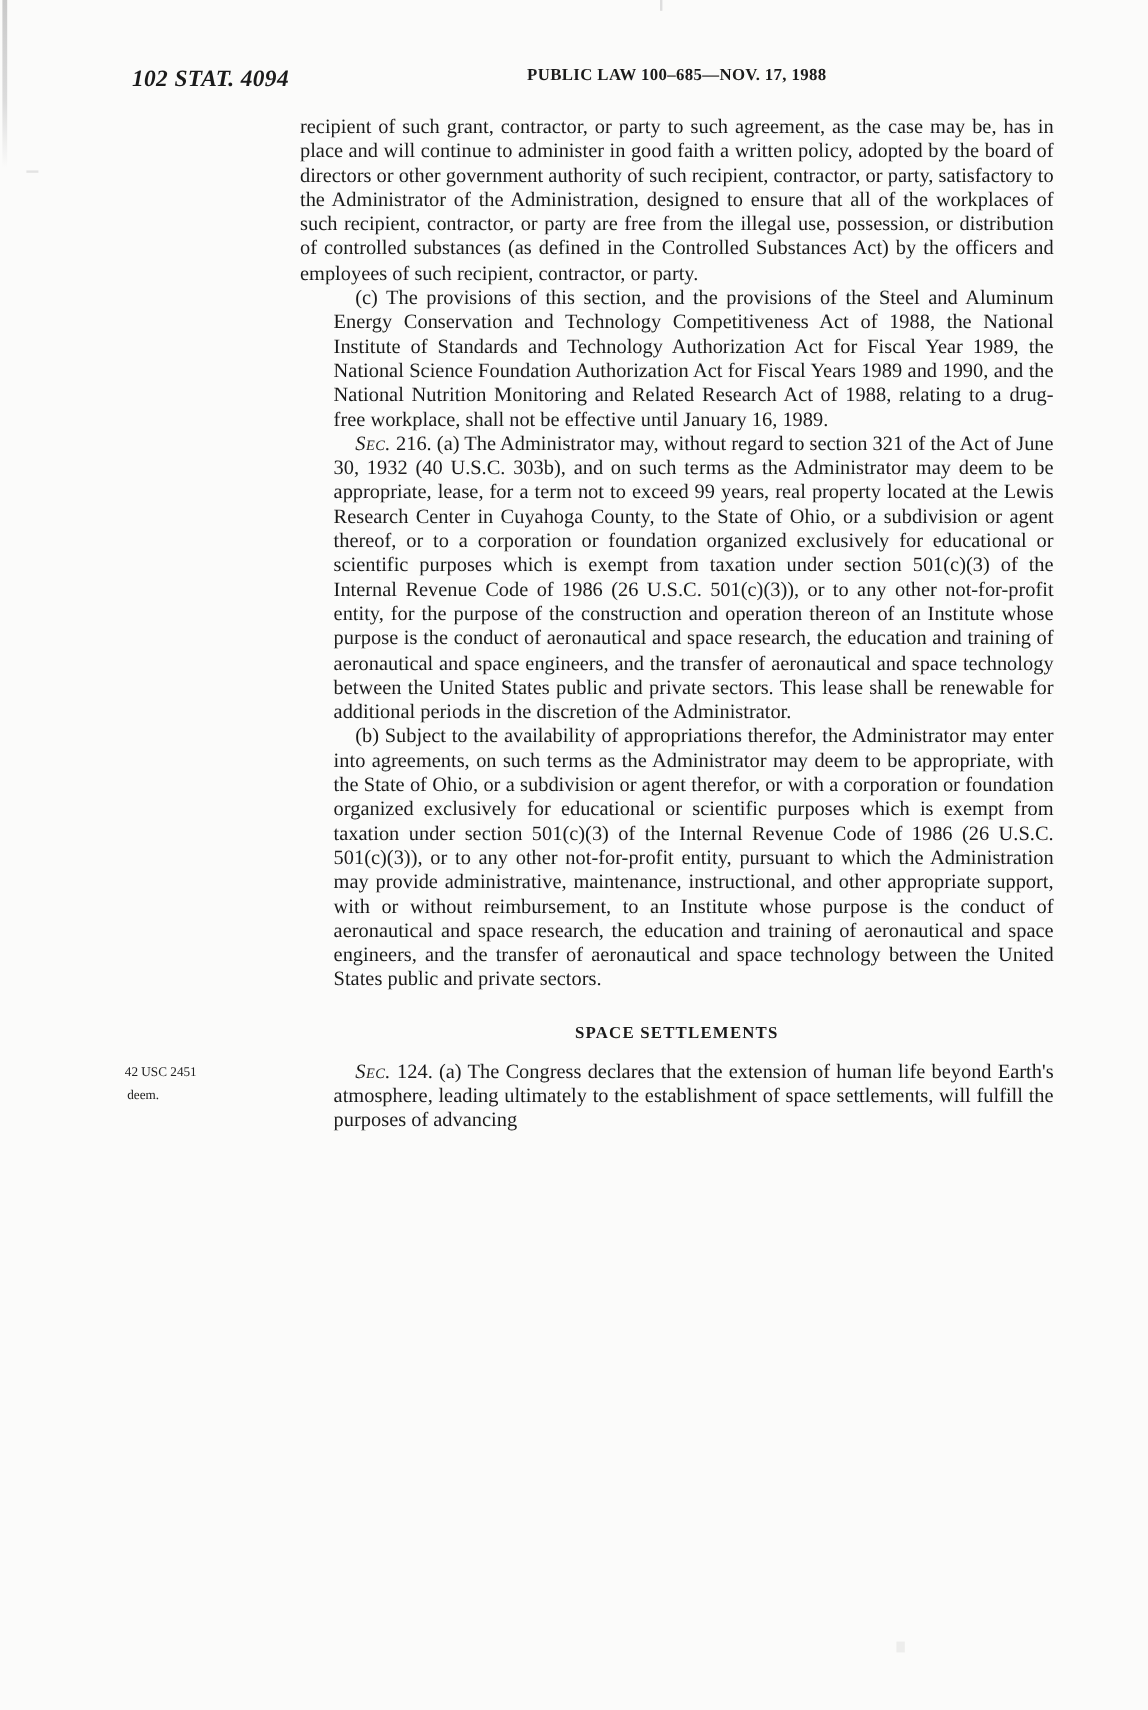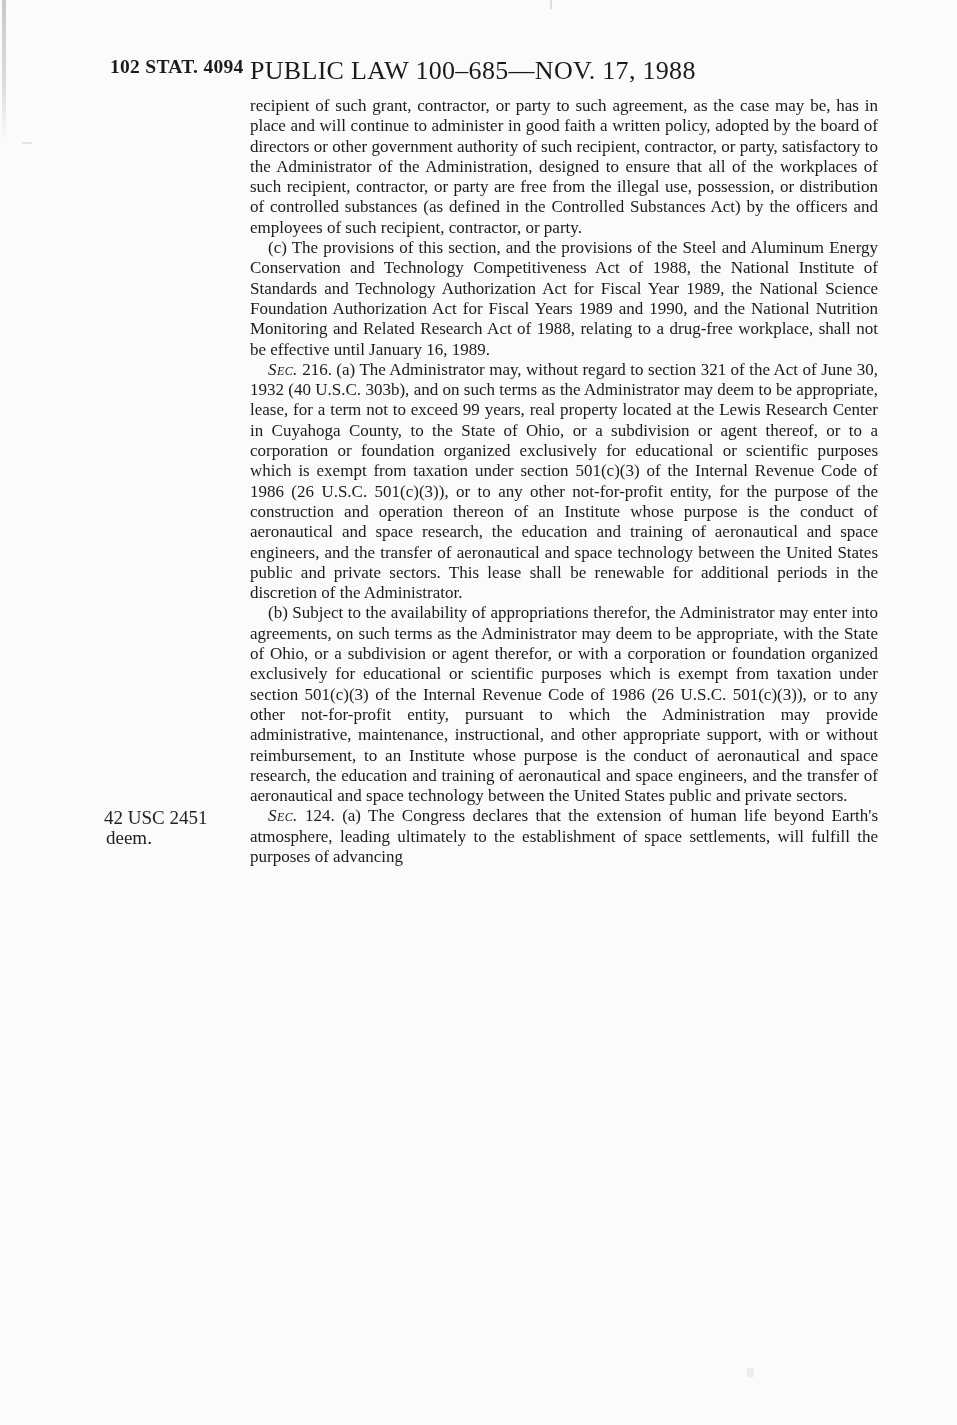--- a/index.html
+++ b/index.html
@@ -63,46 +63,49 @@
     height: 28px;
   }
   .stat-number {
     position: absolute;
     left: 110px;
     top: 0;
     font-size: 19.5px;
     font-weight: 600;
     letter-spacing: 0.3px;
     white-space: nowrap;
+    font-style: italic;
   }
   .law-title {
     position: absolute;
     left: 250px;
     width: 628px;
     top: 0;
-    font-size: 26px;
-    font-weight: 400;
+    text-align: center;
+    font-size: 14px;
+    font-weight: 700;
     letter-spacing: 0.3px;
     white-space: nowrap;
   }
   
   .text-column {
     position: absolute;
     left: 250px;
     top: 96px;
     width: 628px;
     font-size: 17px;
     line-height: 20.3px;
     text-align: justify;
   }
   .text-column p {
     margin: 0;
   }
   p.indent {
     text-indent: 18px;
+    margin-left: 28px;
   }
   .center-heading {
     margin: 8px 0 13px 0;
     text-align: center;
     font-size: 14px;
     font-weight: bold;
     letter-spacing: 1px;
     line-height: 16px;
   }
   .center-heading.spaced {
@@ -114,21 +117,21 @@
     font-style: italic;
   }
   .para-wrap {
     position: relative;
   }
   .margin-note {
     position: absolute;
     left: -146px;
     top: 2px;
     width: 138px;
-    font-size: 19px;
+    font-size: 11px;
     line-height: 19.5px;
     text-align: left;
     text-indent: 0;
     color: #222;
     white-space: nowrap;
   }
   .margin-note .note-line {
     display: block;
   }
   .margin-note .note-line2 {
@@ -155,20 +158,21 @@
     <p>recipient of such grant, contractor, or party to such agreement, as the case may be, has in place and will continue to administer in good faith a written policy, adopted by the board of directors or other government authority of such recipient, contractor, or party, satisfactory to the Administrator of the Administration, designed to ensure that all of the workplaces of such recipient, contractor, or party are free from the illegal use, possession, or distribution of controlled substances (as defined in the Controlled Substances Act) by the officers and employees of such recipient, contractor, or party.</p>
 
     <p class="indent">(c) The provisions of this section, and the provisions of the Steel and Aluminum Energy Conservation and Technology Competitiveness Act of 1988, the National Institute of Standards and Technology Authorization Act for Fiscal Year 1989, the National Science Foundation Authorization Act for Fiscal Years 1989 and 1990, and the National Nutrition Monitoring and Related Research Act of 1988, relating to a drug-free workplace, shall not be effective until January 16, 1989.</p>
 
 
     <p class="indent"><span class="sec-lead">Sec.</span><span> 216. (a) The Administrator may, without regard to section 321 of the Act of June 30, 1932 (40 U.S.C. 303b), and on such terms as the Administrator may deem to be appropriate, lease, for a term not to exceed 99 years, real property located at the Lewis Research Center in Cuyahoga County, to the State of Ohio, or a subdivision or agent thereof, or to a corporation or foundation organized exclusively for educational or scientific purposes which is exempt from taxation under section 501(c)(3) of the Internal Revenue Code of 1986 (26 U.S.C. 501(c)(3)), or to any other not-for-profit entity, for the purpose of the construction and operation thereon of an Institute whose purpose is the conduct of aeronautical and space research, the education and training of aeronautical and space engineers, and the transfer of aeronautical and space technology between the United States public and private sectors. This lease shall be renewable for additional periods in the discretion of the Administrator.</span></p>
 
     <p class="indent">(b) Subject to the availability of appropriations therefor, the Administrator may enter into agreements, on such terms as the Administrator may deem to be appropriate, with the State of Ohio, or a subdivision or agent therefor, or with a corporation or foundation organized exclusively for educational or scientific purposes which is exempt from taxation under section 501(c)(3) of the Internal Revenue Code of 1986 (26 U.S.C. 501(c)(3)), or to any other not-for-profit entity, pursuant to which the Administration may provide administrative, maintenance, instructional, and other appropriate support, with or without reimbursement, to an Institute whose purpose is the conduct of aeronautical and space research, the education and training of aeronautical and space engineers, and the transfer of aeronautical and space technology between the United States public and private sectors.</p>
 
 
+    <h3 class="center-heading spaced">SPACE SETTLEMENTS</h3>
 
     <div class="para-wrap">
       <span class="margin-note">
         <span class="note-line">42 USC 2451</span>
         <span class="note-line note-line2">deem.</span>
       </span>
       <p class="indent"><span class="sec-lead">Sec.</span><span> 124. (a) The Congress declares that the extension of human life beyond Earth's atmosphere, leading ultimately to the establishment of space settlements, will fulfill the purposes of advancing</span></p>
     </div>
 
   </div>

